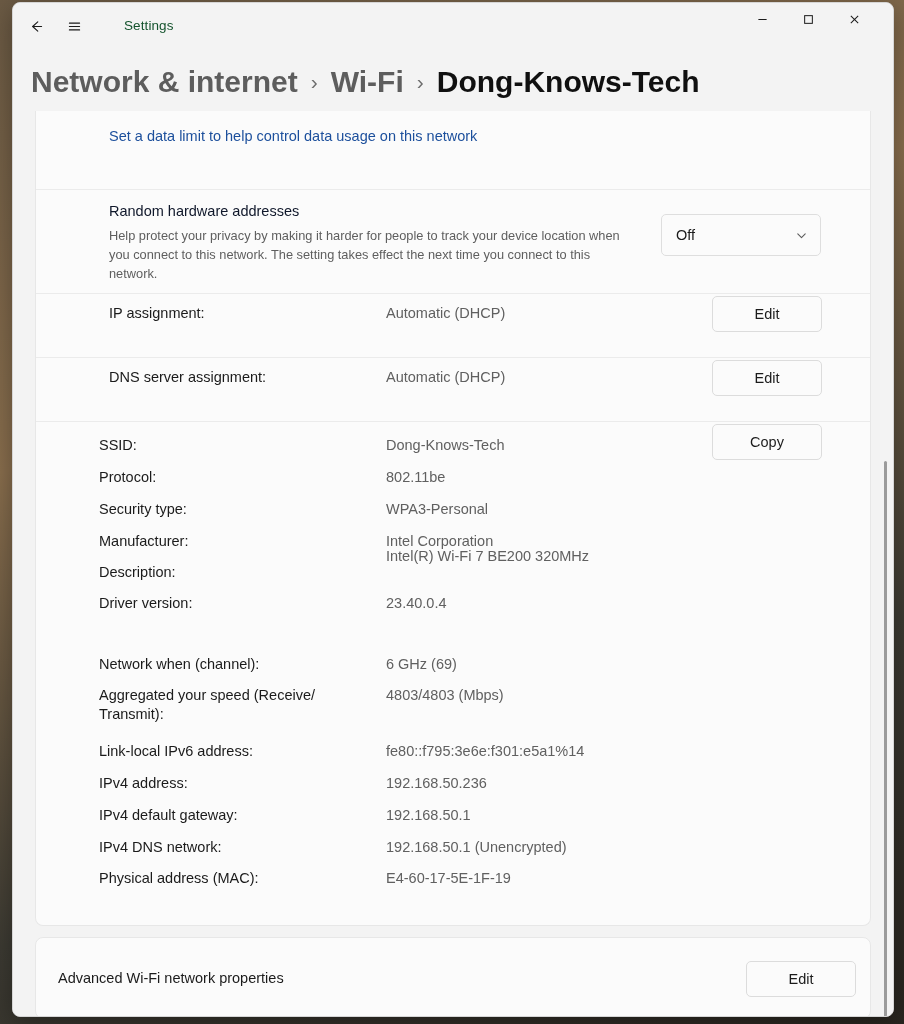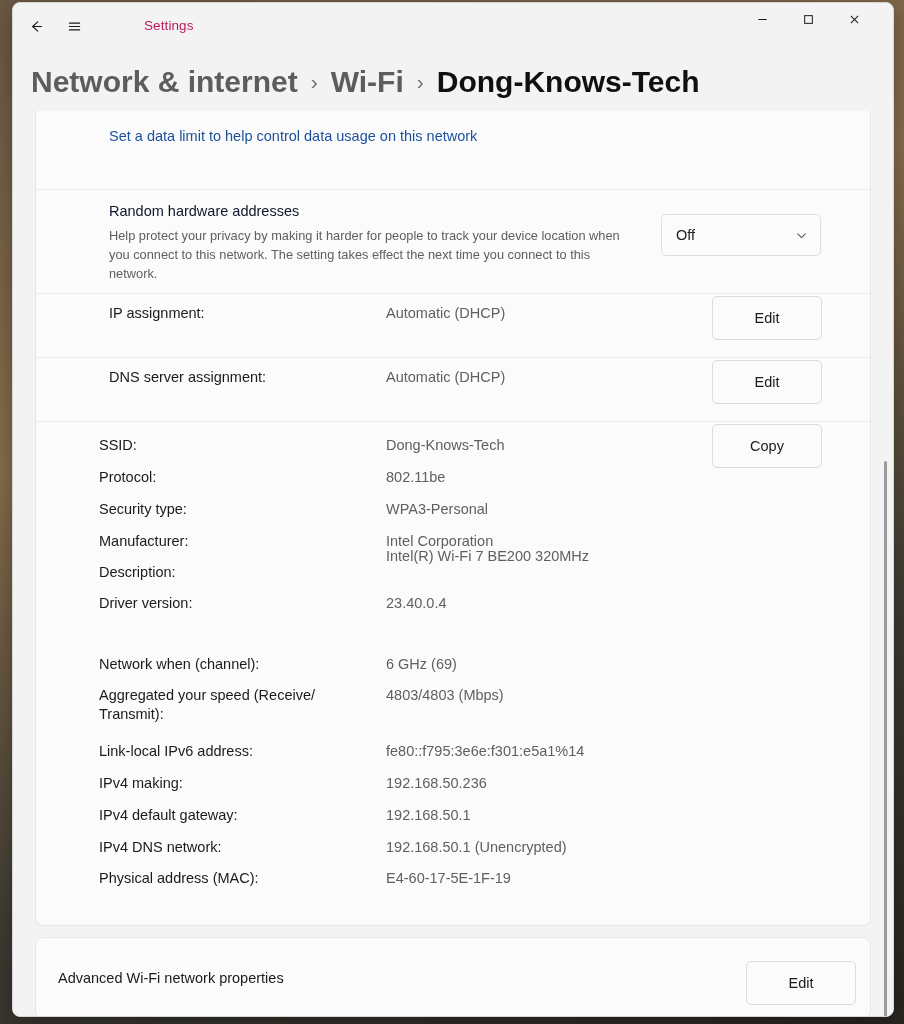--- a/index.html
+++ b/index.html
@@ -46,23 +46,22 @@
   }
   .back-btn  { left: 6px;  top: 7px; width: 34px; height: 32px; border-radius: 5px; }
   .hamb-btn  { left: 44px; top: 7px; width: 34px; height: 32px; border-radius: 5px; }
   .app-title {
     position: absolute;
     left: 111px;
     top: 0;
     height: 46px;
     line-height: 46px;
     font-size: 13.5px;
-    color: #be185d;
+    color: #14532d;
     letter-spacing: 0.1px;
-    margin-left: 20px;
   }
   .wc {
     position: absolute;
     top: 0;
     width: 46px;
     height: 32px;
     display: flex;
     align-items: center;
     justify-content: center;
     color: #1b1b1b;
@@ -184,21 +183,21 @@
     color: #1b1b1b;
   }
   .asg-value {
     position: absolute;
     left: 350px;
     font-size: 14.5px;
     color: #606060;
   }
   .btn {
     position: absolute;
-    height: 44px;
+    height: 36px;
     background: #fbfbfb;
     border: 1px solid #dcdcdc;
     border-radius: 5px;
     box-sizing: border-box;
     font-family: "Liberation Sans", sans-serif;
     font-size: 14.5px;
     color: #1b1b1b;
     cursor: pointer;
     padding: 8px;
   }
@@ -354,21 +353,21 @@
 
       <div class="prop-label" style="top:544px;">Network when (channel):</div>
       <div class="prop-value" style="top:544px;">6 GHz (69)</div>
 
       <div class="prop-label" style="top:575px;">Aggregated your speed (Receive/ Transmit):</div>
       <div class="prop-value" style="top:575px;">4803/4803 (Mbps)</div>
 
       <div class="prop-label" style="top:631px;">Link-local IPv6 address:</div>
       <div class="prop-value" style="top:631px;text-align:right;">fe80::f795:3e6e:f301:e5a1%14</div>
 
-      <div class="prop-label" style="top:663px;">IPv4 making:</div>
+      <div class="prop-label" style="top:663px;">IPv4 address:</div>
       <div class="prop-value" style="top:663px;">192.168.50.236</div>
 
       <div class="prop-label" style="top:695px;">IPv4 default gateway:</div>
       <div class="prop-value" style="top:695px;">192.168.50.1</div>
 
       <div class="prop-label" style="top:727px;">IPv4 DNS network:</div>
       <div class="prop-value" style="top:727px;">192.168.50.1 (Unencrypted)</div>
 
       <div class="prop-label" style="top:758px;">Physical address (MAC):</div>
       <div class="prop-value" style="top:758px;">E4-60-17-5E-1F-19</div>

